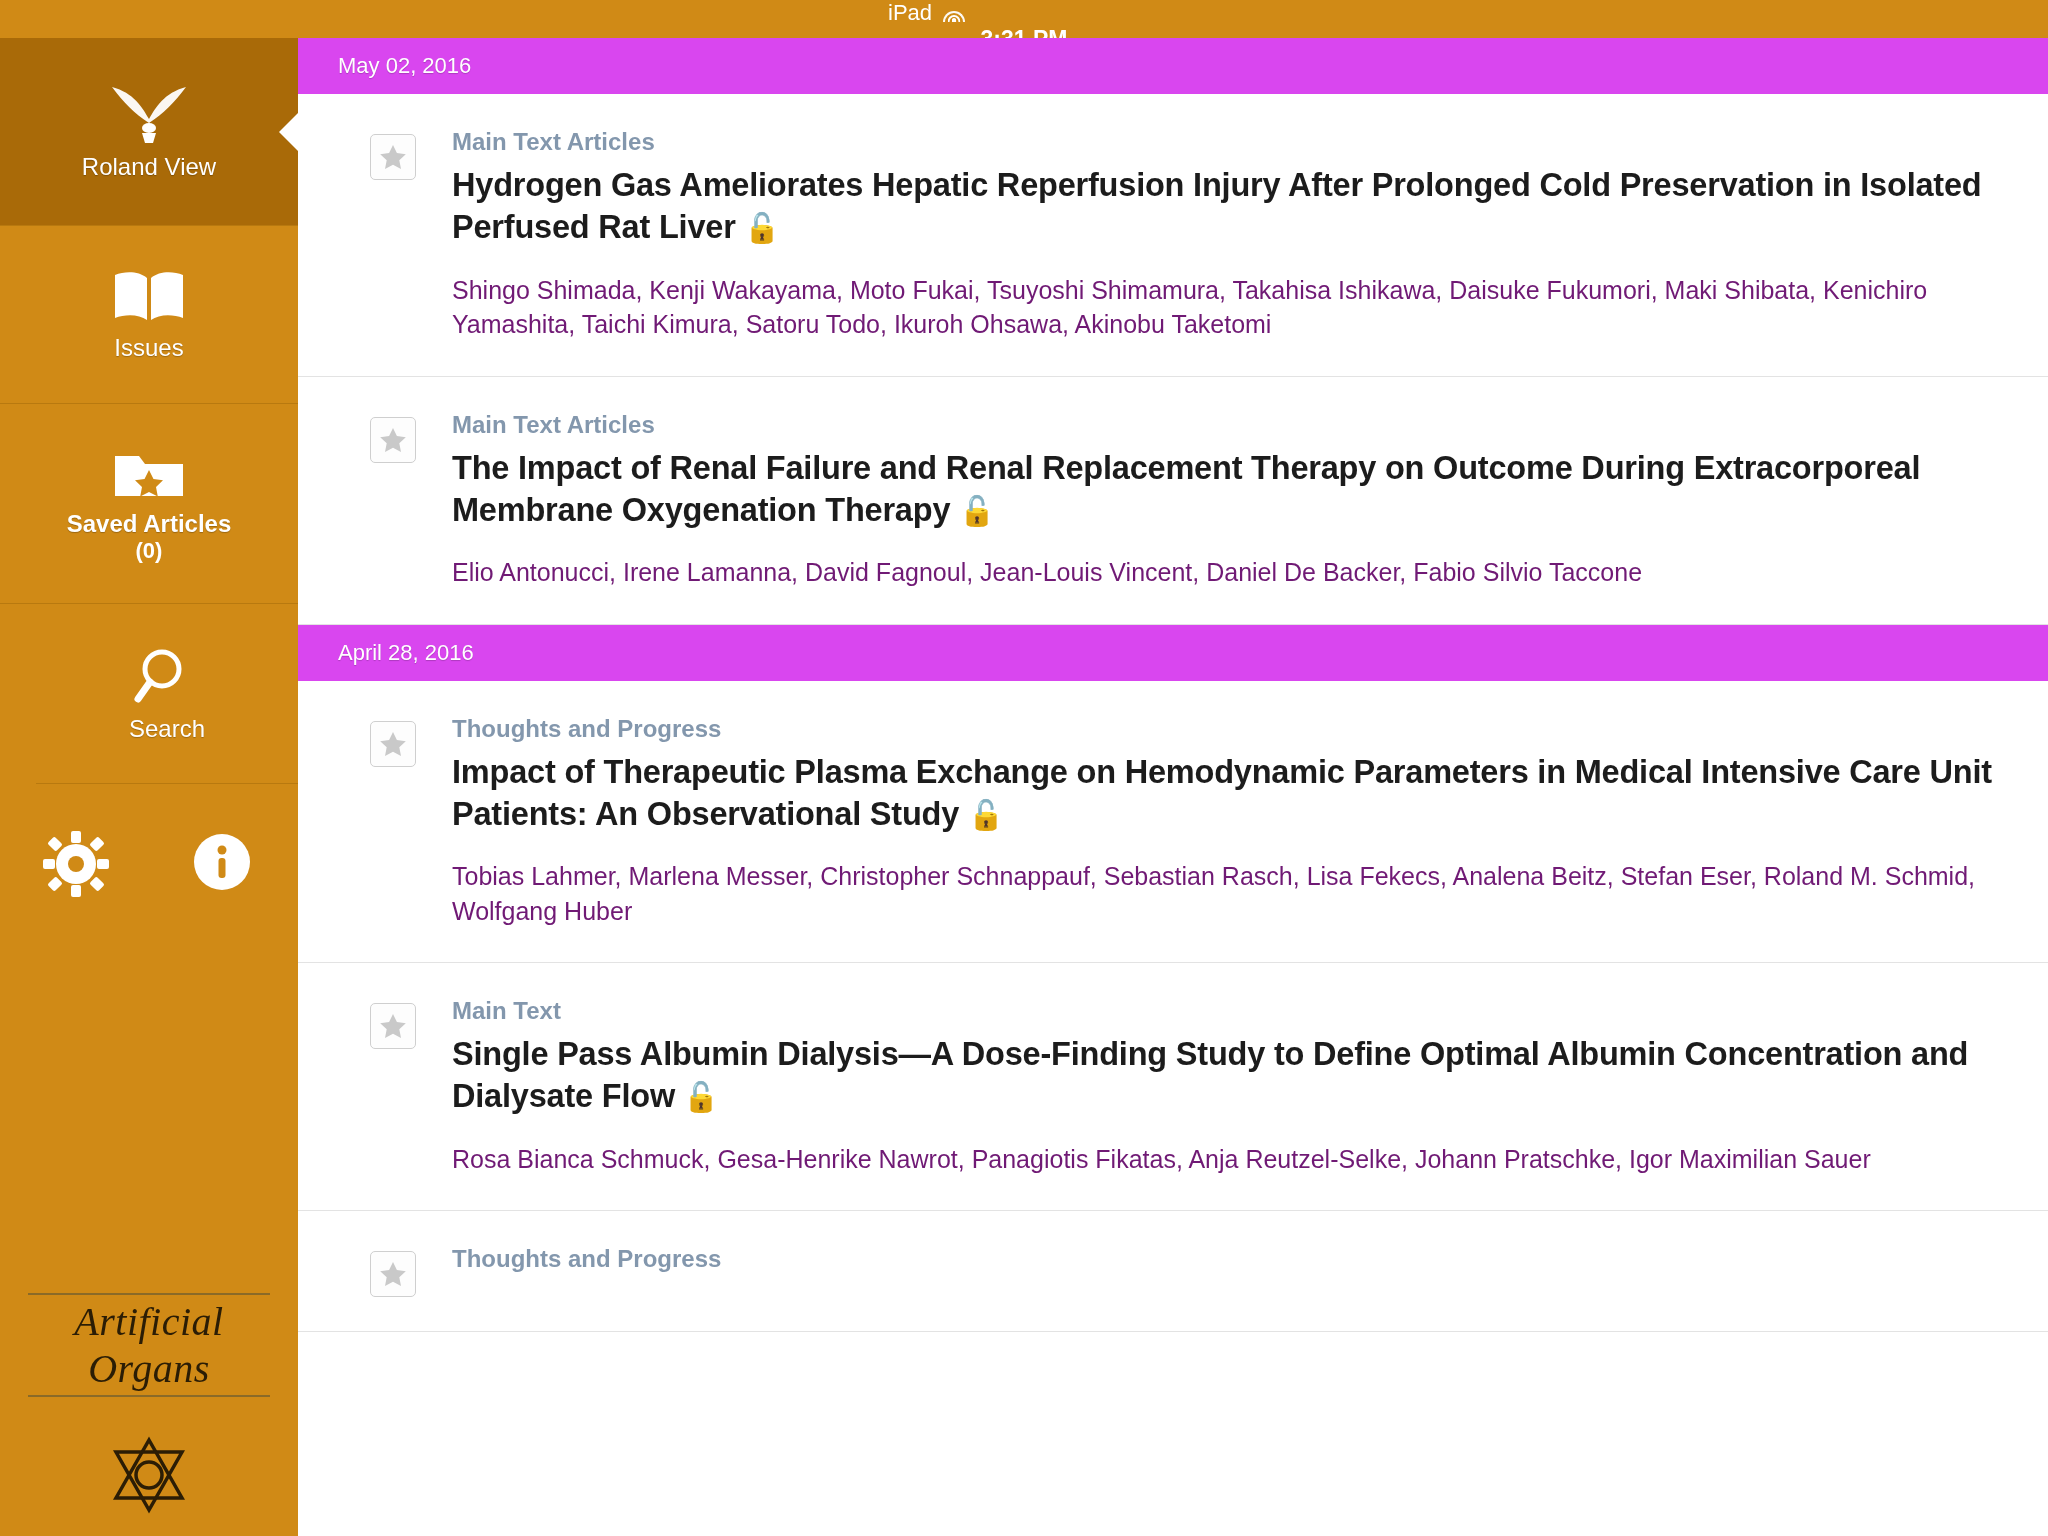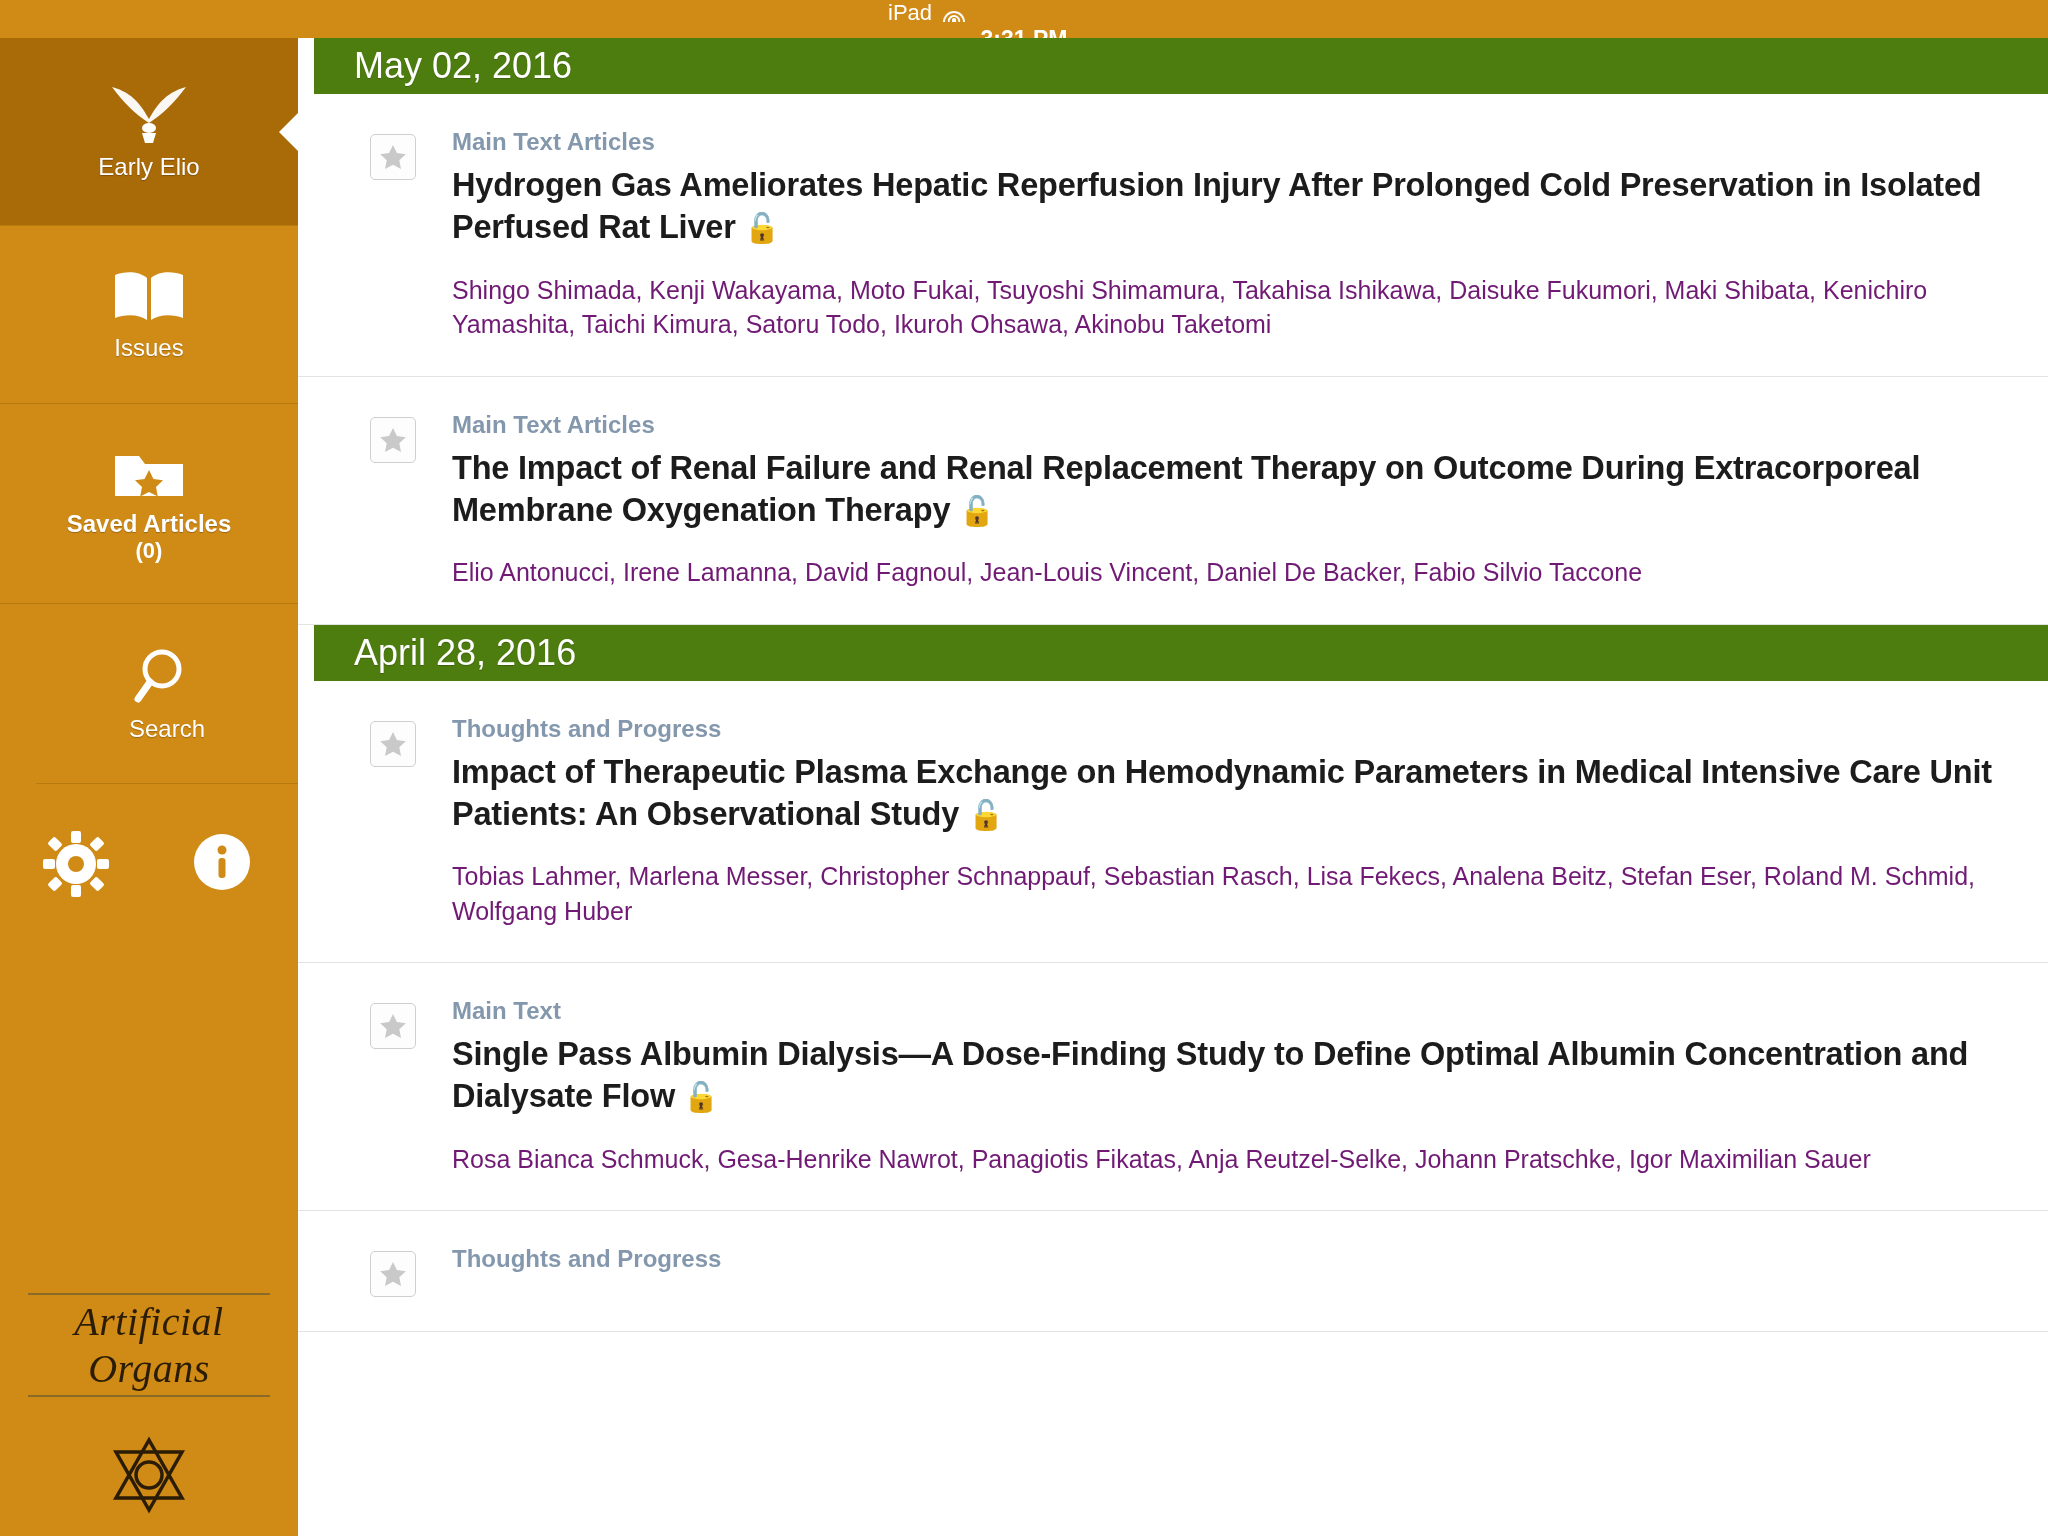--- a/index.html
+++ b/index.html
@@ -83,25 +83,24 @@
   .journal-logo .rule { height: 2px; background: #8a6a28; margin: 3px 28px; }
 
   .publisher-mark { position: absolute; bottom: 18px; left: 0; width: 298px; text-align: center; }
 
   
   .content {
     position: absolute; top: 38px; left: 298px; width: 1750px; height: 1498px;
     background: #ffffff; overflow: hidden;
   }
   .date-header {
-    background: #4d7c0f; color: #ffffff;
-    font-size: 36px; padding: 10px 0 10px 40px;
+    background: #d946ef; color: #ffffff;
+    font-size: 22px; padding: 10px 0 10px 40px;
     height: 56px; display: flex; align-items: center;
     text-shadow: 0 1px 1px rgba(0,0,0,.2);
-    margin-left: 16px;
   }
   .article {
     display: flex; padding: 34px 40px 34px 72px;
     border-bottom: 1px solid #e3e3e3;
   }
   .star-box {
     width: 46px; height: 46px; flex: none; margin-right: 36px; margin-top: 6px;
     border: 1px solid #cfcfcf; border-radius: 5px; background: #fdfdfd;
     display: flex; align-items: center; justify-content: center;
   }
@@ -140,21 +139,21 @@
   <div class="sidebar">
 
     <div class="nav-item active" id="nav-early">
       <span>
         <svg class="icon-svg" width="90" height="62" viewBox="0 0 90 62">
           <path d="M8 4 C 30 10, 38 24, 45 36 C 52 24, 60 10, 82 4 C 70 20, 60 30, 45 40 C 30 30, 20 20, 8 4 Z" fill="#ffffff" opacity="0.95"></path>
           <ellipse cx="45" cy="45" rx="7" ry="5" fill="#ffffff"></ellipse>
           <path d="M38 50 L52 50 L49 60 L41 60 Z" fill="#ffffff"></path>
         </svg>
       </span>
-      <span class="nav-label">Early Elio</span>
+      <span class="nav-label">Roland View</span>
     </div>
 
     <div class="nav-item" id="nav-issues">
       <span>
         <svg class="icon-svg" width="80" height="58" viewBox="0 0 80 58">
           <path d="M38 10 C30 3, 16 3, 6 7 L6 50 C16 46, 30 46, 38 52 Z" fill="#ffffff"></path>
           <path d="M42 10 C50 3, 64 3, 74 7 L74 50 C64 46, 50 46, 42 52 Z" fill="#ffffff"></path>
           <rect x="38.5" y="10" width="3" height="42" fill="#d08a16"></rect>
         </svg>
       </span>

